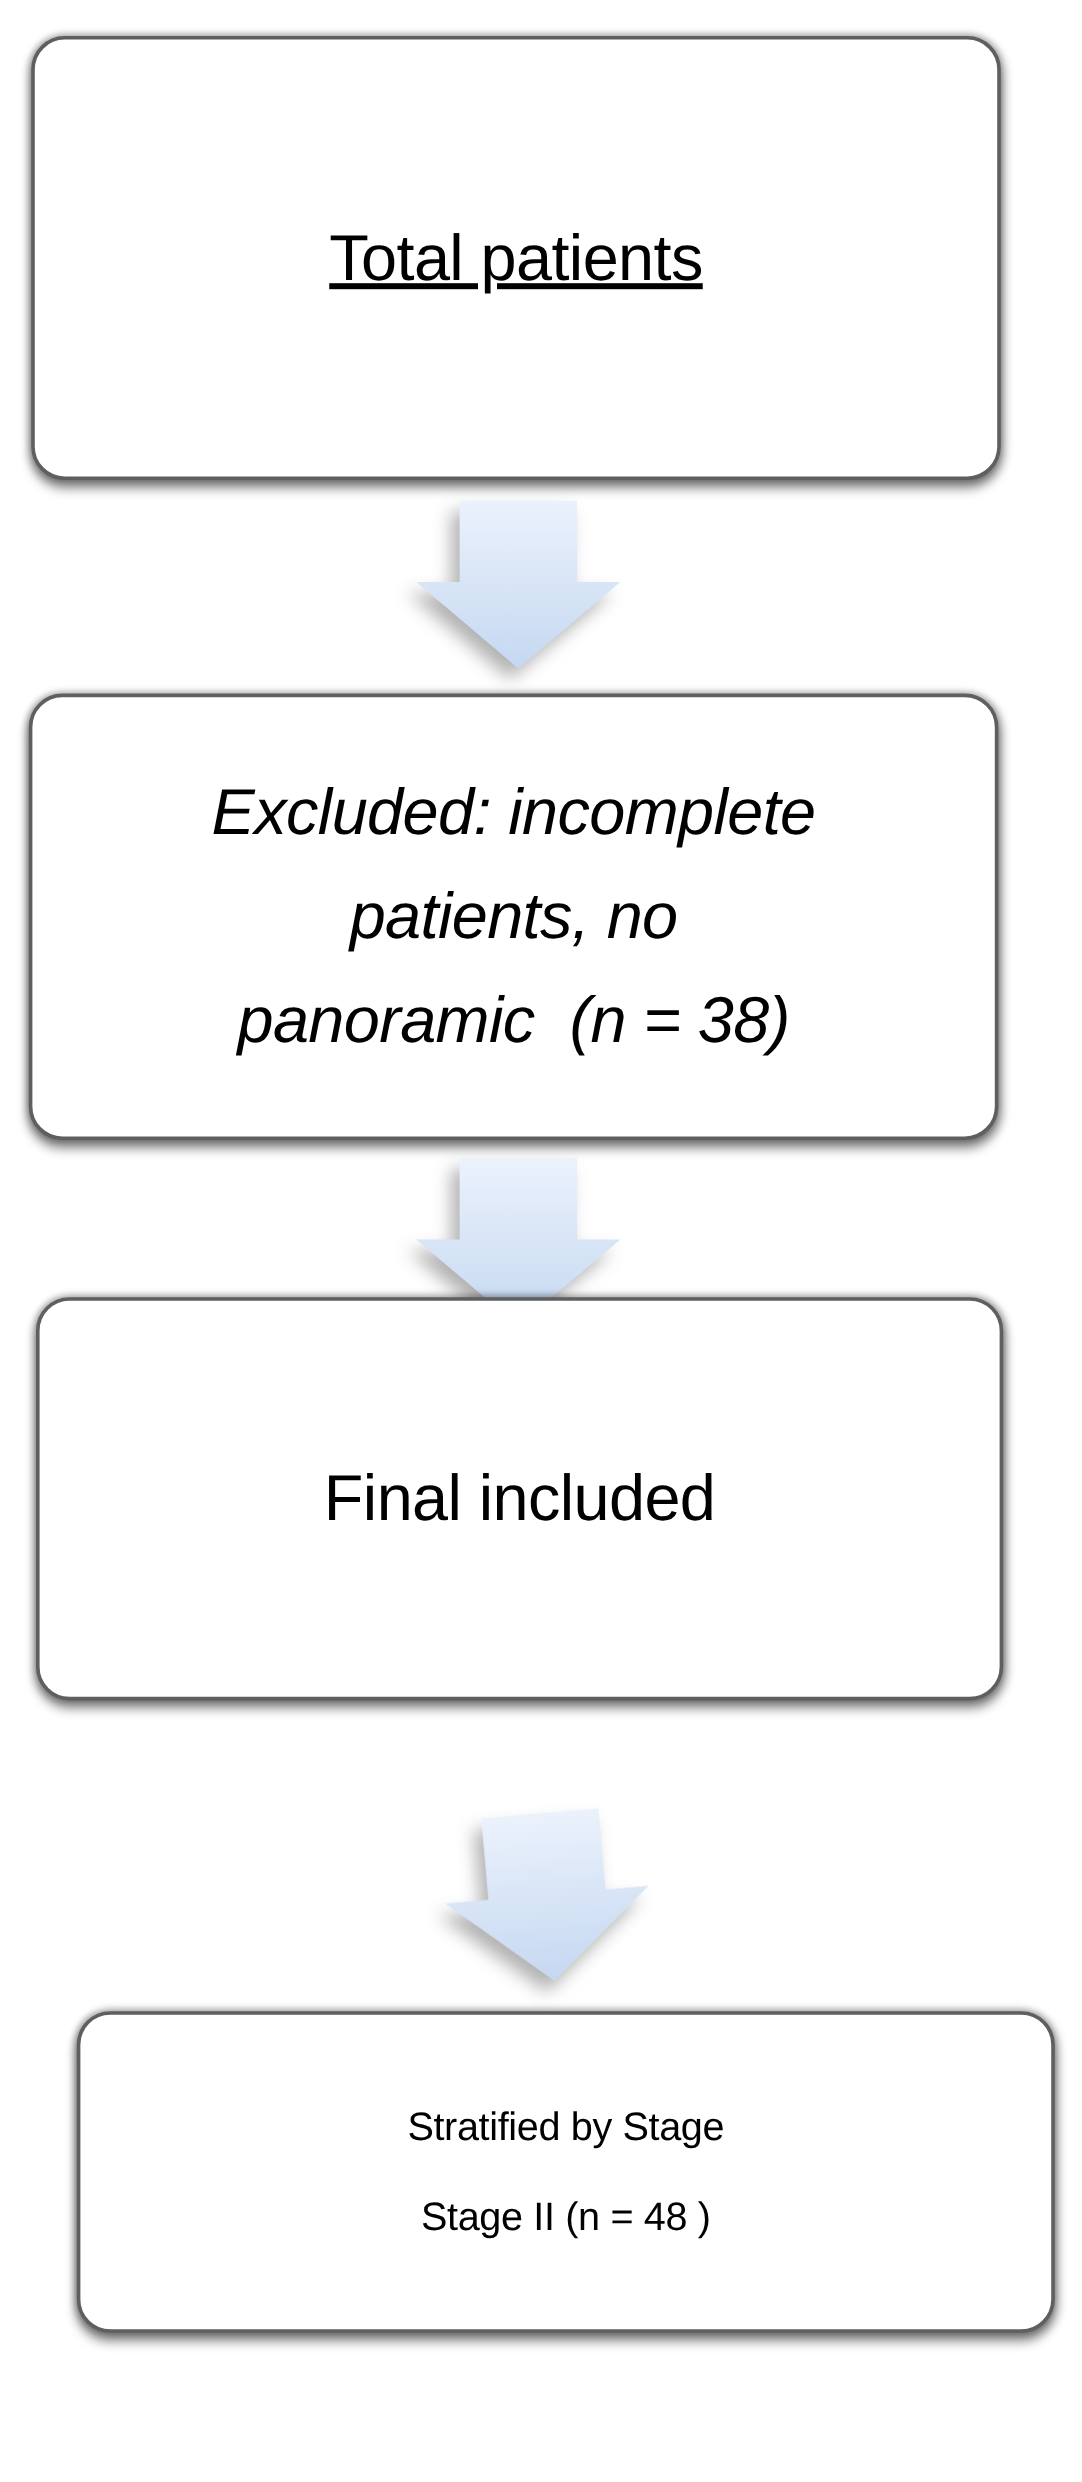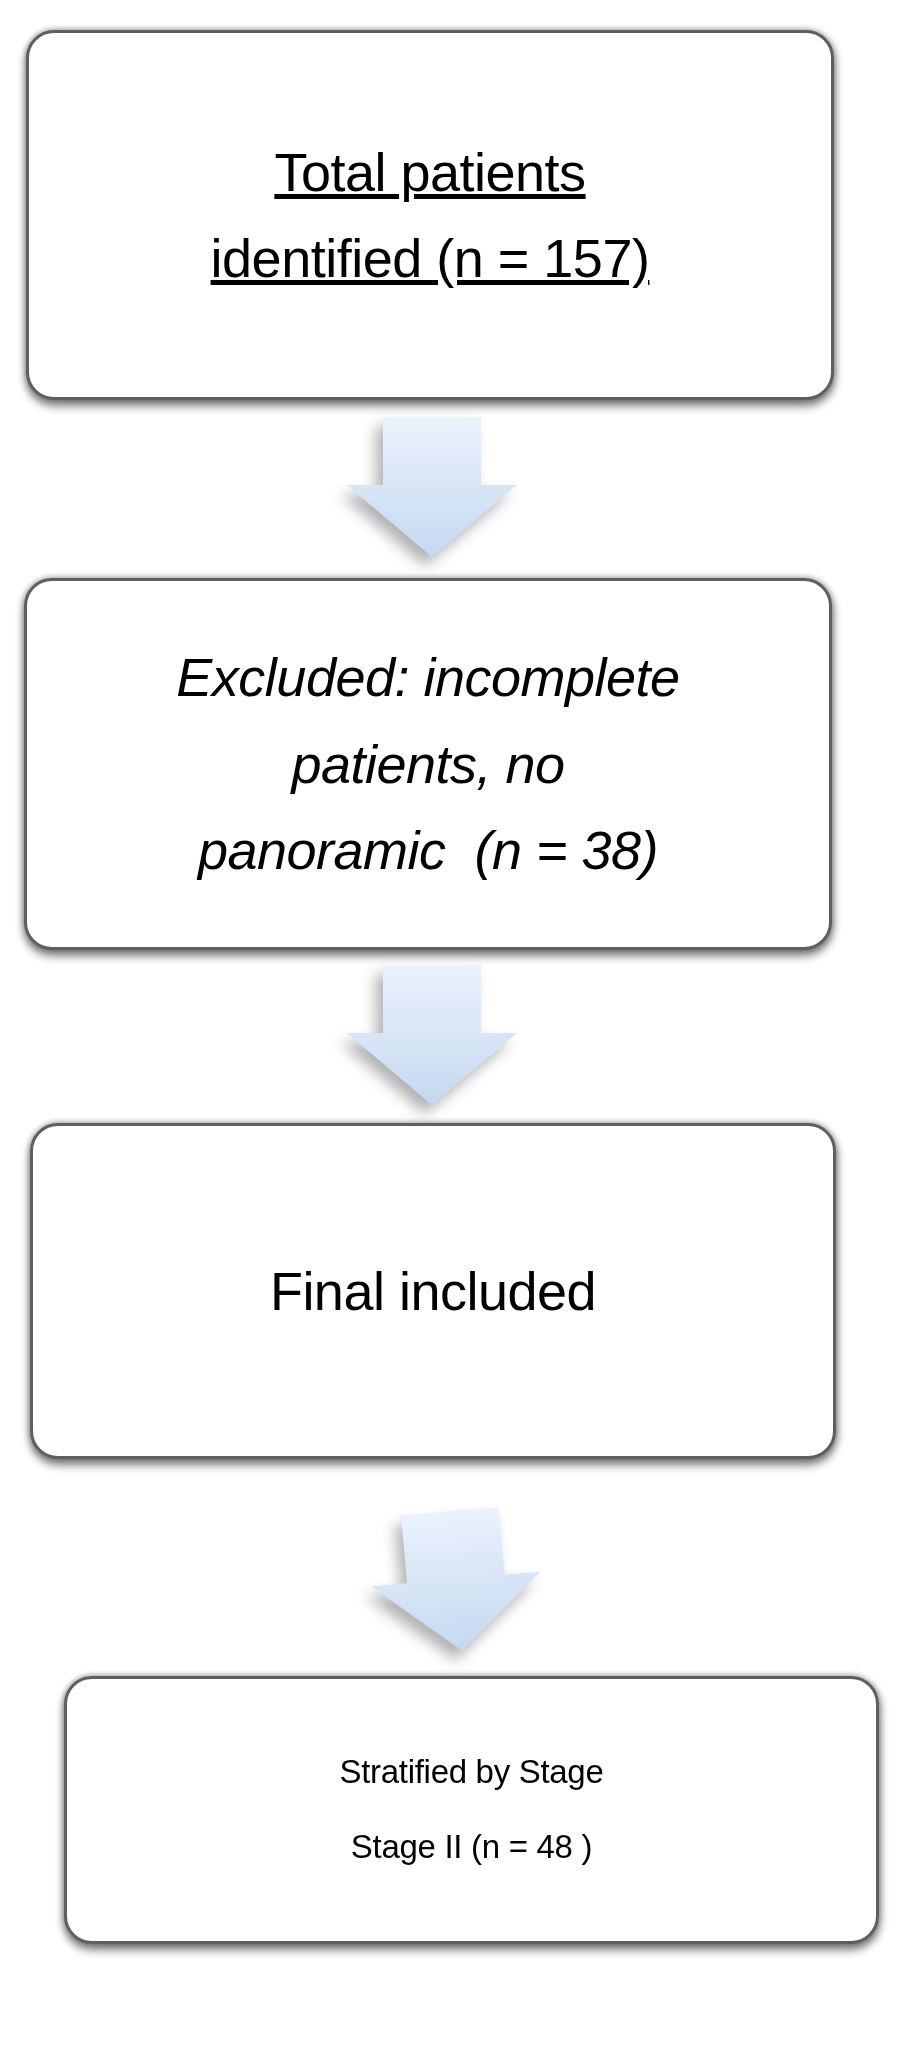--- a/index.html
+++ b/index.html
@@ -45,21 +45,21 @@
     line-height: 1.6;
     letter-spacing: -0.5px;
   }
   .box-small {
     font-size: 33px;
     line-height: 2.27;
     letter-spacing: -0.3px;
   }
   .box-1 { left: 26px;  top: 30px;   width: 808px; height: 370px; text-decoration: underline; }
   .box-2 { left: 24px;  top: 578px;  width: 808px; height: 372px; font-style: italic; }
-  .box-3 { left: 30px;  top: 1123px; width: 806px; height: 336px; }
+  .box-3 { left: 30px;  top: 1081px; width: 806px; height: 336px; }
   .box-4 { left: 64px;  top: 1676px; width: 815px; height: 268px; text-align: center; }
 
   .arrow {
     position: absolute;
     width: 170px;
     height: 140px;
     filter: drop-shadow(-7px 9px 7px rgba(0,0,0,0.30));
   }
   .arrow-1 { left: 347px; top: 417px; }
   .arrow-2 { left: 347px; top: 965px; }
@@ -80,21 +80,20 @@
     <defs>
       <linearGradient id="arrowGrad" x1="0" y1="0" x2="0" y2="1">
         <stop offset="0" stop-color="#ebf2fc"></stop>
         <stop offset="1" stop-color="#c5d8f1"></stop>
       </linearGradient>
     </defs>
   </svg>
 
   <div class="box box-large box-1">
     <div class="line">Total patients</div>
-    <div class="line">identified (n = 157)</div>
   </div>
 
   <svg class="arrow arrow-1" viewBox="0 0 170 140">
     <polygon points="36,0 134,0 134,68 170,68 85,140 0,68 36,68" fill="url(#arrowGrad)"></polygon>
   </svg>
 
   <div class="box box-large box-2">
     <div class="line">Excluded: incomplete</div>
     <div class="line">patients, no</div>
     <div class="line">panoramic  (n = 38)</div>

